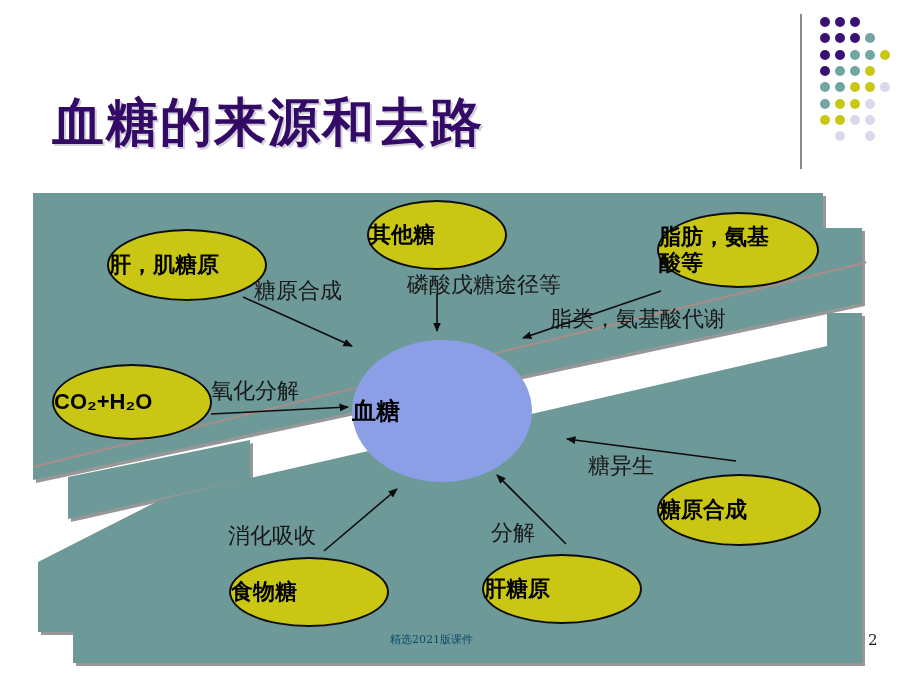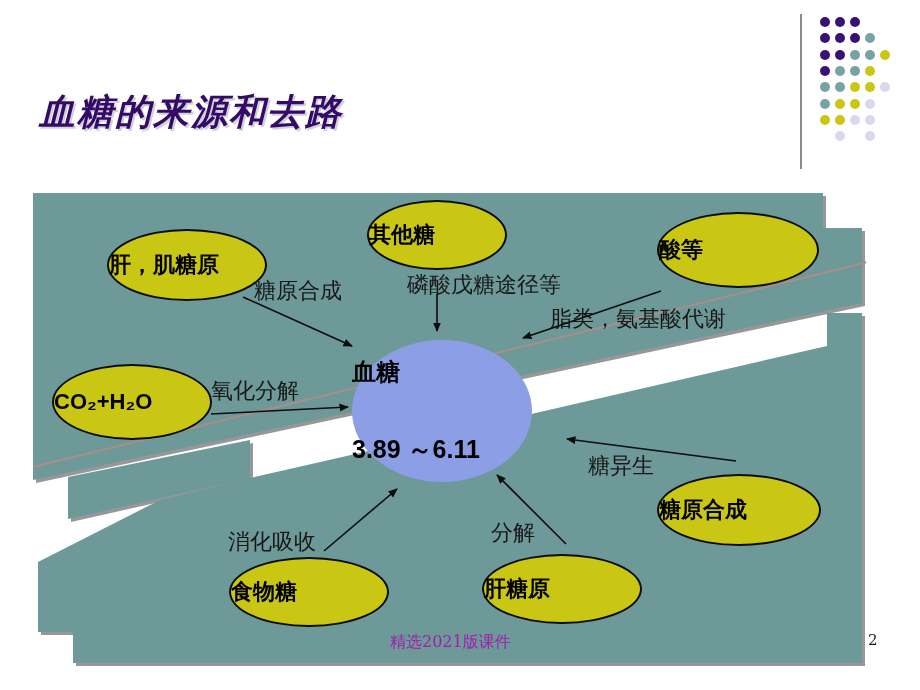--- a/index.html
+++ b/index.html
@@ -13,46 +13,45 @@
   .sheet{position:absolute;inset:0;background:var(--teal);}
   .bg-upper{clip-path:polygon(33px 193px,823px 193px,823px 228px,862px 228px,862px 303px,33px 480px);}
   .bg-strip{clip-path:polygon(68px 477px,250px 440px,250px 478px,68px 519px);}
   .bg-lower{clip-path:polygon(38px 562px,160px 500px,250px 478px,540px 412px,827px 346px,827px 313px,862px 313px,862px 663px,73px 663px,73px 632px,38px 632px);}
   .diag-line{
     position:absolute;left:33px;top:466px;width:858px;height:2px;
     background:var(--maroon-line);transform-origin:0 50%;transform:rotate(-13.8deg);
   }
   
   .slide-title{
-    position:absolute;left:39px;top:88px;width:600px;
+    position:absolute;left:52px;top:88px;width:600px;
     font-family:"DejaVu Serif","Liberation Serif",serif;
-    font-size:36px;font-weight:bold;color:var(--title-purple);
+    font-size:52px;font-weight:bold;color:var(--title-purple);
     letter-spacing:2px;text-shadow:2px 2px 0 rgba(130,120,150,0.35);
     white-space:nowrap;
-    font-style:italic;
   }
   
   .vline{position:absolute;left:800px;top:14px;width:2px;height:155px;background:#8a8a8a;}
   .dot{position:absolute;width:10px;height:10px;border-radius:50%;}
   
   .node{
     position:absolute;border-radius:50%;
     display:flex;flex-direction:column;align-items:flex-start;justify-content:center;
     text-align:center;color:#000;font-weight:bold;line-height:1.2;
   }
   .node.source{background:var(--node-yellow);border:2px solid #0d0d0d;font-size:22px;}
   .node.center{background:var(--node-blue);border:none;font-size:24px;}
   .node.center .l2{font-size:25px;}
   .edge-label{
     position:absolute;font-family:"DejaVu Serif","Liberation Serif",serif;
     font-size:22px;color:#181818;white-space:nowrap;
   }
   #arrow-layer{position:absolute;left:0;top:0;width:920px;height:690px;pointer-events:none;}
   
-  .footer-text{position:absolute;left:390px;top:632px;font-family:"DejaVu Serif","Liberation Serif",serif;font-size:16px;color:#a21caf;}
+  .footer-text{position:absolute;left:390px;top:632px;font-family:"DejaVu Serif","Liberation Serif",serif;font-size:11px;color:#0c4a6e;}
   .page-number{position:absolute;left:868px;top:631px;font-family:"DejaVu Serif","Liberation Serif",serif;font-size:15px;color:#1a1a1a;}
 </style>
 </head>
 <body>
 
 <div class="sheet-shadow">
   <div class="sheet bg-upper"></div>
 </div>
 <div class="sheet-shadow">
   <div class="sheet bg-strip"></div>
@@ -100,44 +99,44 @@
   </div>
 
 <div id="diagram">
     <div class="node source" style="left: 107px; top: 229px; width: 156px; height: 68px;">
       <div class="l1">肝，肌糖原</div>
     </div>
     <div class="node source" style="left: 367px; top: 200px; width: 136px; height: 66px;">
       <div class="l1">其他糖</div>
     </div>
     <div class="node source" style="left: 657px; top: 212px; width: 158px; height: 72px;">
+      <div class="l1">脂肪，氨基</div>
       <div class="l2">酸等</div>
     </div>
     <div class="node source" style="left: 52px; top: 364px; width: 156px; height: 72px;">
       <div class="l1">CO₂+H₂O</div>
     </div>
     <div class="node source" style="left: 657px; top: 474px; width: 160px; height: 68px;">
       <div class="l1">糖原合成</div>
     </div>
     <div class="node source" style="left: 229px; top: 557px; width: 156px; height: 66px;">
       <div class="l1">食物糖</div>
     </div>
     <div class="node source" style="left: 482px; top: 554px; width: 156px; height: 66px;">
       <div class="l1">肝糖原</div>
     </div>
     <div class="node center" style="left: 352px; top: 340px; width: 180px; height: 142px; gap: 48px;">
       <div class="l1">血糖</div>
-      <div class="l2">3.89 ～6.11</div>
     </div>
     <div class="edge-label" style="left: 254px; top: 276px;">糖原合成</div>
     <div class="edge-label" style="left: 407px; top: 270px;">磷酸戊糖途径等</div>
     <div class="edge-label" style="left: 550px; top: 304px; text-align: right;">脂类，氨基酸代谢</div>
     <div class="edge-label" style="left: 211px; top: 376px;">氧化分解</div>
     <div class="edge-label" style="left: 588px; top: 451px;">糖异生</div>
-    <div class="edge-label" style="left: 228px; top: 521px; margin-top: 6px;">消化吸收</div>
+    <div class="edge-label" style="left: 228px; top: 521px;">消化吸收</div>
     <div class="edge-label" style="left: 491px; top: 518px;">分解</div>
   </div>
 
 <svg id="arrow-layer" viewBox="0 0 920 690">
   <defs>
     <marker id="ah" markerWidth="11" markerHeight="9" refX="8.5" refY="4" orient="auto" markerUnits="userSpaceOnUse">
       <path d="M0,0 L9.5,4 L0,8 z" fill="#0d0d0d"></path>
     </marker>
   </defs>
   <g id="arrow-group" stroke="#0d0d0d" stroke-width="1.6">

